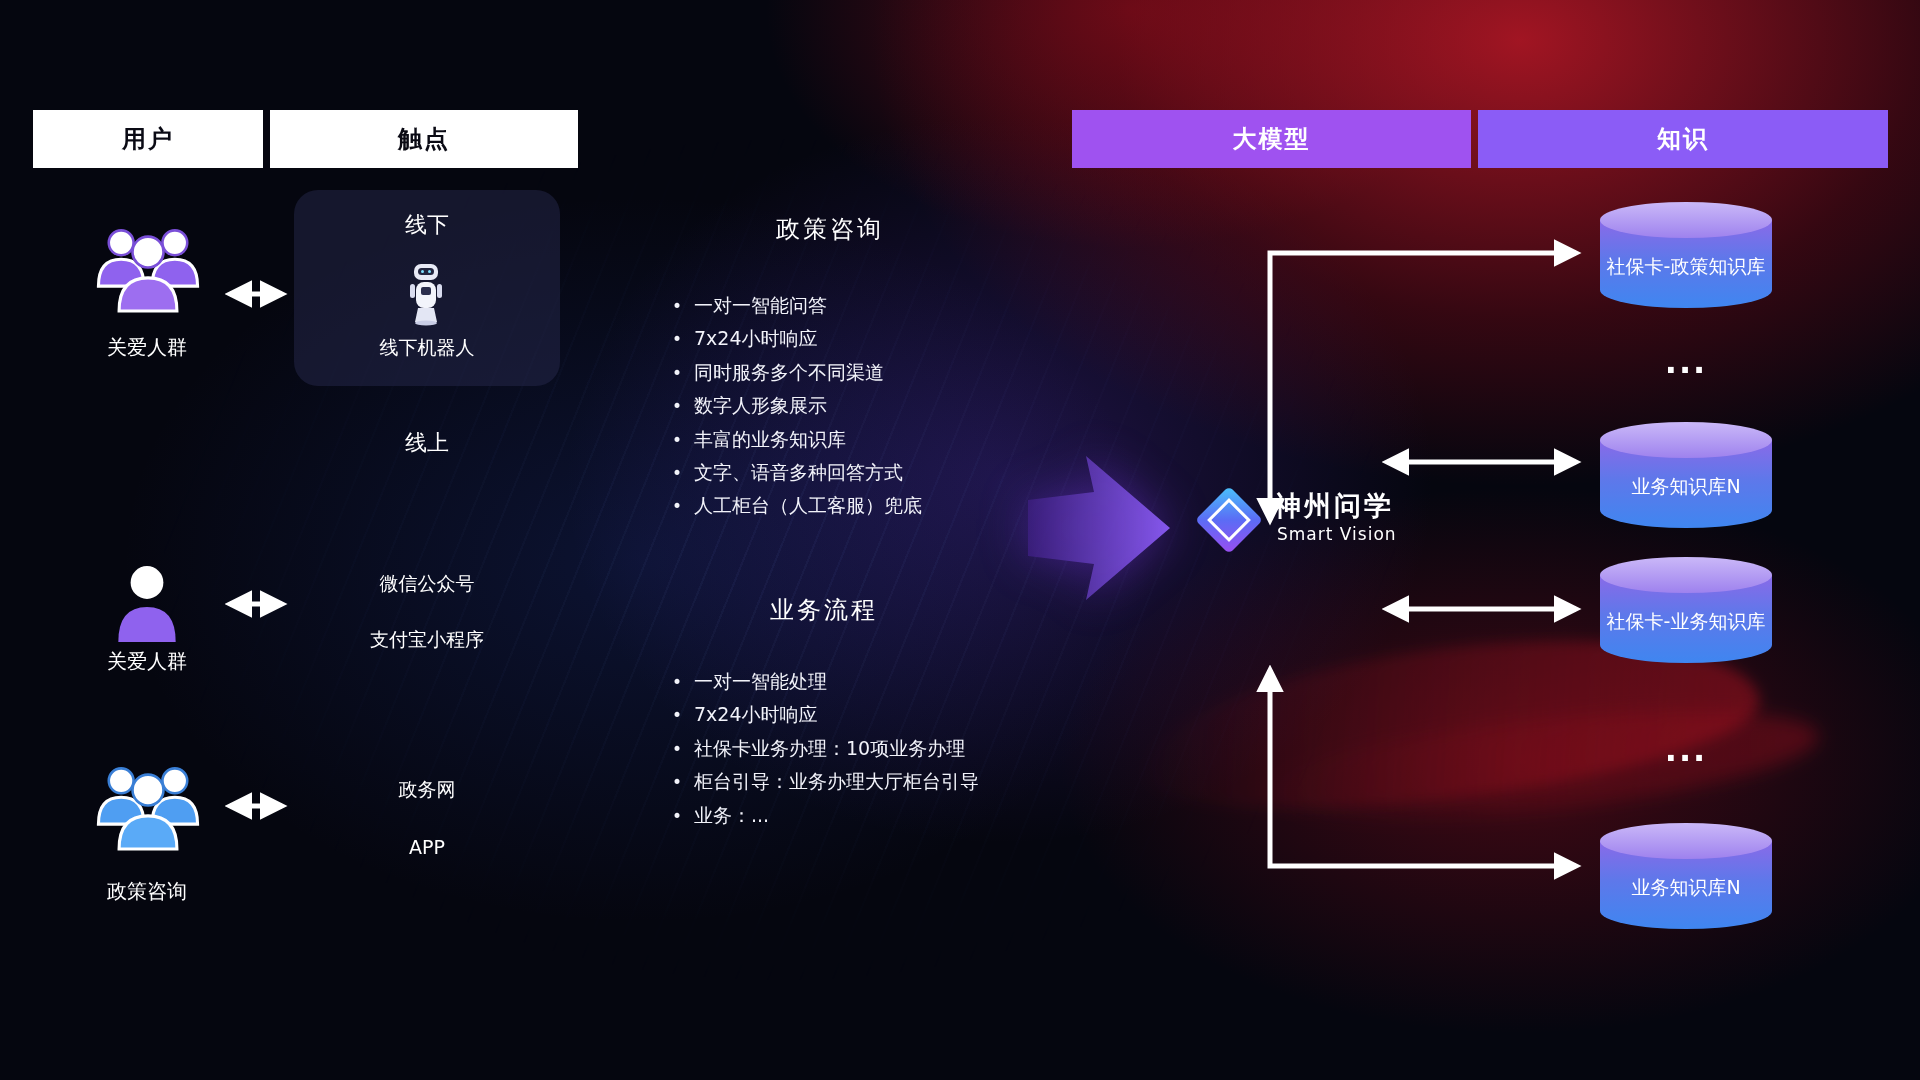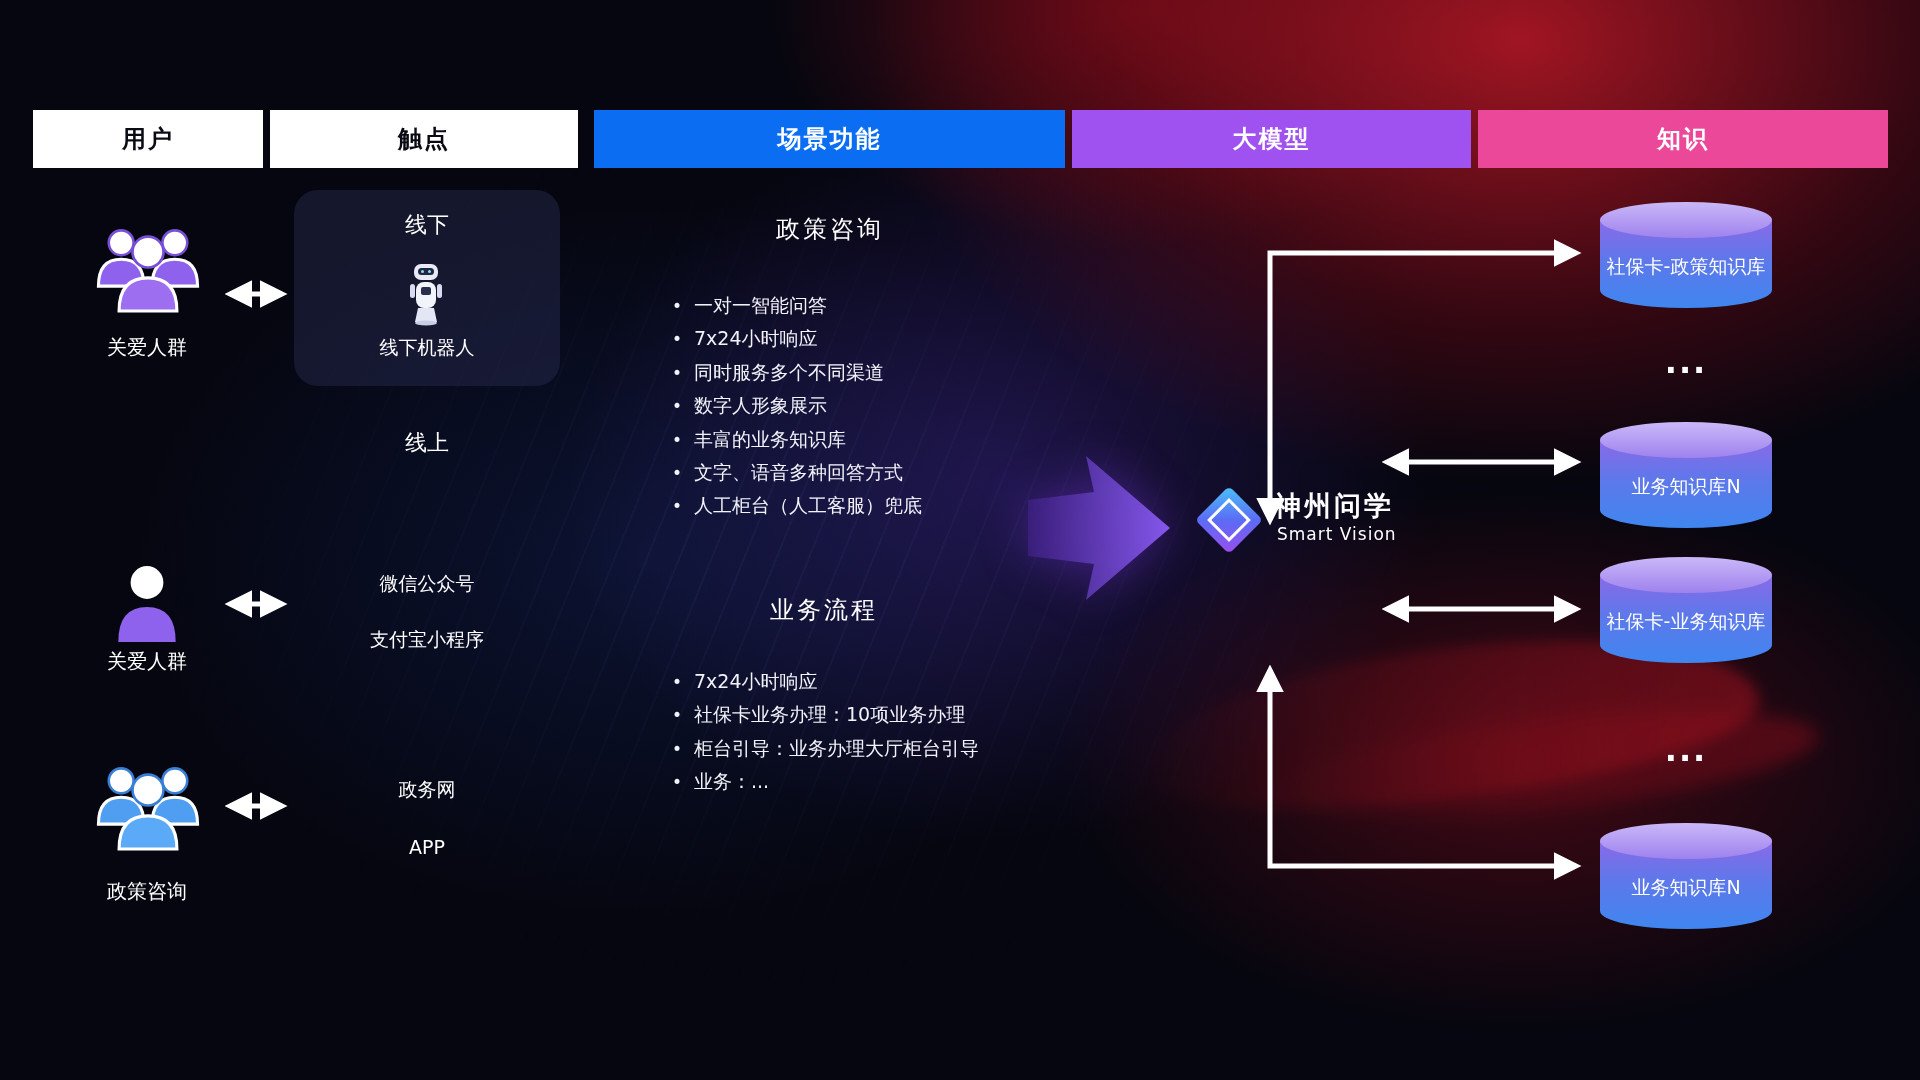--- a/index.html
+++ b/index.html
@@ -42,21 +42,21 @@
   
   .hdr {
     position:absolute; top:110px; height:58px; z-index:5;
     display:flex; align-items:center; justify-content:center;
     font-size:24px; font-weight:bold; letter-spacing:2px;
   }
   .hdr-users  { left:33px;   width:230px; background:#ffffff; color:#0a0a14; }
   .hdr-touch  { left:270px;  width:308px; background:#ffffff; color:#0a0a14; }
   .hdr-scene  { left:594px;  width:471px; background:#0b6ef2; color:#fff; }
   .hdr-model  { left:1072px; width:399px; background:#9f52f0; color:#fff; }
-  .hdr-know   { left:1478px; width:410px; background:#ec4899; color:#fff; }
+  .hdr-know   { left:1478px; width:410px; background:#8b5cf6; color:#fff; }
   
   .txt { position:absolute; z-index:5; text-align:center; color:#fff; }
   
   .user1-icon { position:absolute; left:90px;  top:218px; z-index:5; }
   .user1-label{ left:62px; top:334px; width:170px; font-size:20px; }
   .user2-icon { position:absolute; left:110px; top:562px; z-index:5; }
   .user2-label{ left:62px; top:648px; width:170px; font-size:20px; }
   .user3-icon { position:absolute; left:90px;  top:756px; z-index:5; }
   .user3-label{ left:62px; top:878px; width:170px; font-size:20px; }
   
@@ -118,21 +118,20 @@
 
 <div class="stage">
 
   <div class="bg-glow"></div>
   <div class="bg-streaks"></div>
   <div class="bg-swoosh-1"></div>
   <div class="bg-swoosh-2"></div>
 
   <div class="hdr hdr-users">用户</div>
   <div class="hdr hdr-touch">触点</div>
-  <div class="hdr hdr-scene">场景功能</div>
   <div class="hdr hdr-model">大模型</div>
   <div class="hdr hdr-know">知识</div>
 
   <div class="user1-icon">
     <svg width="116" height="95" viewBox="0 0 112 92">
       <path d="M8 66 Q8 40 30 40 Q52 40 52 66 Z" fill="#8f62ee" stroke="#fff" stroke-width="3"></path>
       <circle cx="30" cy="24" r="12" fill="#fff" stroke="#7a4fd8" stroke-width="2.5"></circle>
       <path d="M60 66 Q60 40 82 40 Q104 40 104 66 Z" fill="#8f62ee" stroke="#fff" stroke-width="3"></path>
       <circle cx="82" cy="24" r="12" fill="#fff" stroke="#7a4fd8" stroke-width="2.5"></circle>
       <path d="M28 90 Q28 58 56 58 Q84 58 84 90 Z" fill="#9d6ef0" stroke="#fff" stroke-width="3"></path>
@@ -190,20 +189,21 @@
     <li>7x24小时响应</li>
     <li>同时服务多个不同渠道</li>
     <li>数字人形象展示</li>
     <li>丰富的业务知识库</li>
     <li>文字、语音多种回答方式</li>
     <li>人工柜台（人工客服）兜底</li>
   </ul>
 
   <div class="txt scene2-title">业务流程</div>
   <ul class="scene-list scene-list-2">
+    <li>一对一智能处理</li>
     <li>7x24小时响应</li>
     <li>社保卡业务办理：10项业务办理</li>
     <li>柜台引导：业务办理大厅柜台引导</li>
     <li>业务：...</li>
   </ul>
 
   <div class="flow-arrow">
     <svg width="142" height="196" viewBox="0 0 142 196">
       <defs>
         <linearGradient id="pa" x1="0" y1="0" x2="1" y2="0">

